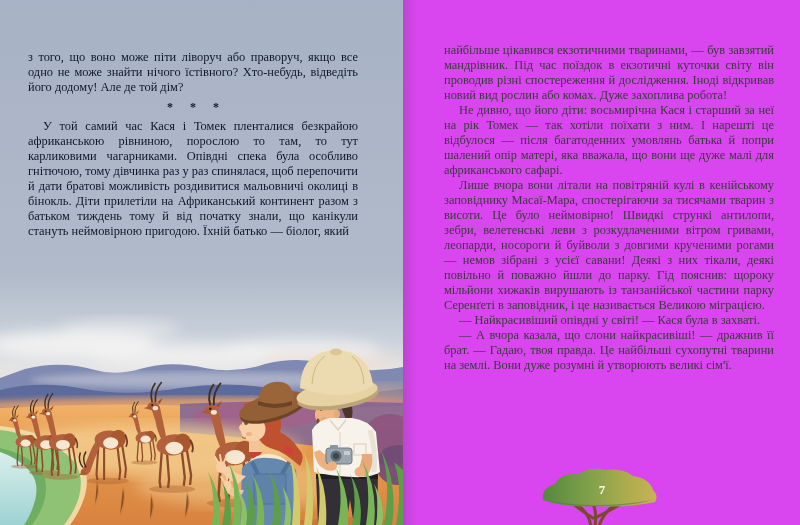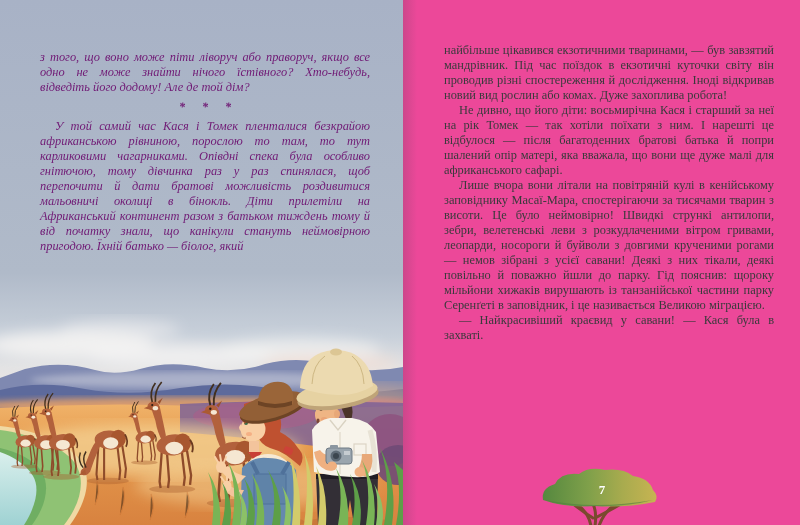--- a/index.html
+++ b/index.html
@@ -1,27 +1,27 @@
 <!DOCTYPE html>
 <html><head>
 <meta charset="utf-8">
 <style>
   html,body{margin:0;padding:0;overflow:hidden;background:#ffffff;}
   .spread{position:relative;width:800px;height:525px;display:flex;font-family:"Liberation Serif",serif;}
   
   .page-left{position:relative;width:403px;height:525px;overflow:hidden;background:#a9b3c7;}
   .page-left svg.scene{position:absolute;left:0;top:0;display:block;}
-  .left-text{position:absolute;top:50px;left:40px;width:330px;color:#701a75;
-             font-size:12.4px;line-height:15px;text-align:justify;z-index:2;font-style:italic;}
+  .left-text{position:absolute;top:50px;left:28px;width:330px;color:#0f172a;
+             font-size:12.4px;line-height:15px;text-align:justify;z-index:2;}
   .pg{margin:0;}
   .ind{text-indent:15px;}
   .divider{text-align:center;letter-spacing:7px;padding-left:7px;font-weight:bold;
            font-size:12px;margin:5px 0 4px;}
   
-  .page-right{position:relative;width:397px;height:525px;background:#ec4899;overflow:hidden;}
+  .page-right{position:relative;width:397px;height:525px;background:#d946ef;overflow:hidden;}
   .page-right .gutter{position:absolute;left:0;top:0;bottom:0;width:14px;
            background:linear-gradient(90deg,rgba(60,64,75,.18),rgba(60,64,75,0));z-index:3;}
   .right-text{position:absolute;top:43px;left:41px;width:330px;color:#3a3a3c;
            font-size:12.4px;line-height:15px;text-align:justify;z-index:1;}
   .tree{position:absolute;left:132px;top:466px;z-index:1;}
   .pagenum{position:absolute;left:189px;top:482px;width:20px;text-align:center;
            color:#ffffff;font-weight:bold;font-size:13px;z-index:2;}
 </style>
 </head>
 <body>
@@ -254,23 +254,24 @@
       <div class="divider">* * *</div>
       <p class="pg ind">У той самий час Кася і Томек пленталися безкрайою африканською рівниною, порослою то там, то тут карликовими чагарниками. Опівдні спека була особливо гнітючою, тому дівчинка раз у раз спинялася, щоб перепочити й дати братові можливість роздивитися мальовничі околиці в бінокль. Діти прилетіли на Африканський континент разом з батьком тиждень тому й від початку знали, що канікули стануть неймовірною пригодою. Їхній батько — біолог, який</p>
     </div>
   </section>
 
   <section class="page-right">
     <div class="gutter"></div>
 
     <div class="right-text">
       <p class="pg">найбільше цікавився екзотичними тваринами, — був завзятий мандрівник. Під час поїздок в екзотичні куточки світу він проводив різні спостереження й дослідження. Іноді відкривав новий вид рослин або комах. Дуже захоплива робота!</p>
-      <p class="pg ind">Не дивно, що його діти: восьмирічна Кася і старший за неї на рік Томек — так хотіли поїхати з ним. І нарешті це відбулося — після багатоденних братові батька й попри шалений опір матері, яка вважала, що вони ще дуже малі для африканського сафарі.</p>
+      <p class="pg ind">Не дивно, що його діти: восьмирічна Кася і старший за неї на рік Томек — так хотіли поїхати з ним. І нарешті це відбулося — після багатоденних умовлянь батька й попри шалений опір матері, яка вважала, що вони ще дуже малі для африканського сафарі.</p>
       <p class="pg ind">Лише вчора вони літали на повітряній кулі в кенійському заповіднику Масаї-Мара, спостерігаючи за тисячами тварин з висоти. Це було неймовірно! Швидкі стрункі антилопи, зебри, велетенські леви з розкудлаченими вітром гривами, леопарди, носороги й буйволи з довгими крученими рогами — немов зібрані з усієї савани! Деякі з них тікали, деякі повільно й поважно йшли до парку. Гід пояснив: щороку мільйони хижаків вирушають із танзанійської частини парку Серенґеті в заповідник, і це називається Великою міграцією.</p>
-      <p class="pg ind">— Найкрасивіший краєвид у савани! — Кася була в захваті.</p>
+      <p class="pg ind">— Найкрасивіший опівдні у світі! — Кася була в захваті.</p>
+      <p class="pg ind">— А вчора казала, що слони найкрасивіші! — дражнив її брат. — Гадаю, твоя правда. Це найбільші сухопутні тварини на землі. Вони дуже розумні й утворюють великі сім'ї.</p>
     </div>
 
     <svg class="tree" width="130" height="60" viewBox="0 0 130 60">
       <defs>
         <linearGradient id="canopy" x1="0" y1="0" x2="1" y2="0">
           <stop offset="0" stop-color="#55883f"></stop>
           <stop offset="0.4" stop-color="#7fa04a"></stop>
           <stop offset="0.7" stop-color="#a8ab4e"></stop>
           <stop offset="1" stop-color="#c7b452"></stop>
         </linearGradient>

